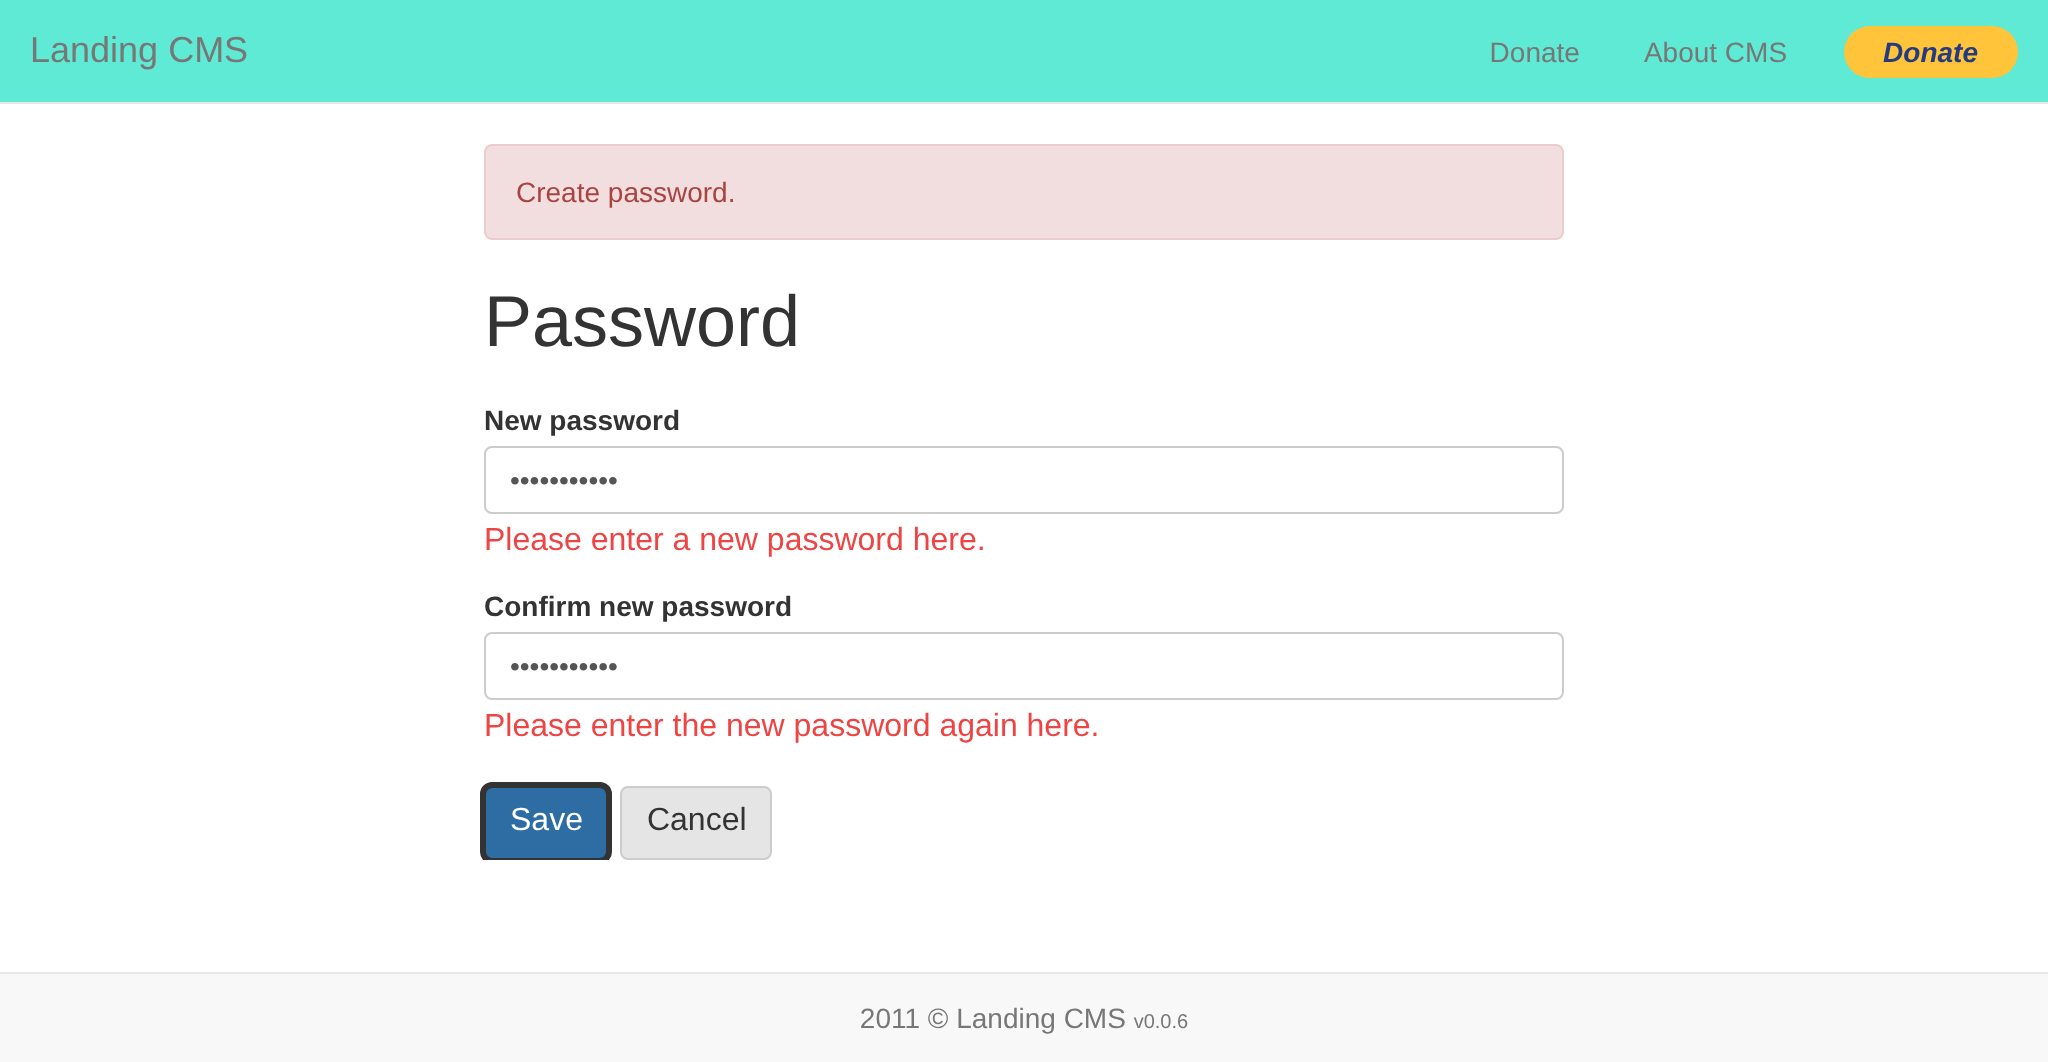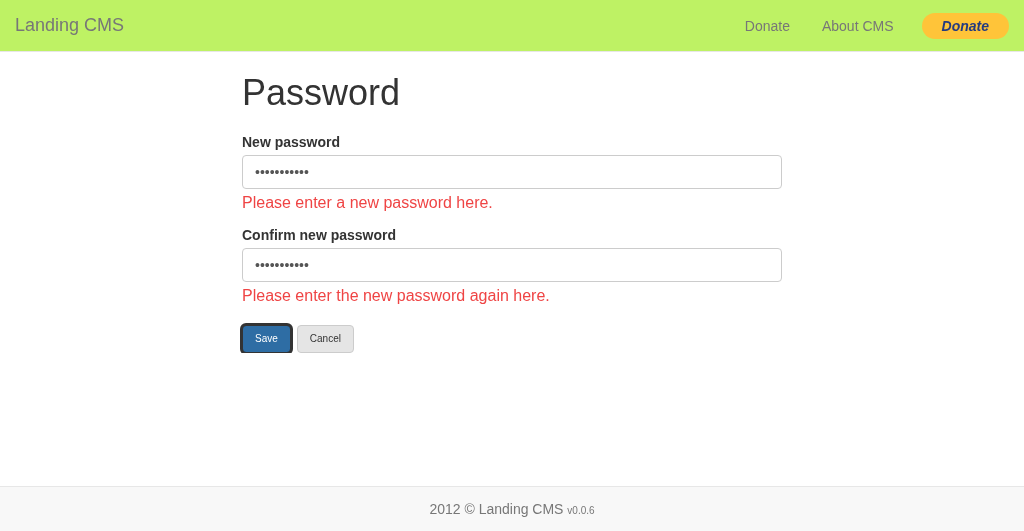--- a/index.html
+++ b/index.html
@@ -3,21 +3,21 @@
   <meta charset="utf-8">
   <style>
     * { box-sizing: border-box; margin: 0; padding: 0; }
     body {
       font-family: "Helvetica Neue", Helvetica, Arial, sans-serif;
       font-size: 14px;
       color: #333;
       background: #fff;
     }
     .navbar {
-      background: #bef264;
+      background: #5eead4;
       border-bottom: 1px solid #e7e7e7;
       min-height: 50px;
       padding: 0 15px;
       display: flex;
       align-items: center;
       justify-content: space-between;
     }
     .navbar-brand {
       font-size: 18px;
       color: #777;
@@ -87,21 +87,21 @@
       border-radius: 4px;
     }
     .help-block {
       color: #ef4444;
       margin-top: 5px;
       font-size: 16px;
     }
     .btn {
       display: inline-block;
       padding: 6px 12px;
-      font-size: 10px;
+      font-size: 16px;
       font-weight: 400;
       line-height: 1.42857143;
       text-align: center;
       border: 1px solid transparent;
       border-radius: 4px;
       cursor: pointer;
       text-decoration: none;
     }
     .btn-primary {
       color: #fff;
@@ -140,20 +140,21 @@
 <nav class="navbar">
   <a href="#" class="navbar-brand">Landing CMS</a>
   <div class="navbar-right">
     <a href="#" class="nav-link">Donate</a>
     <a href="#" class="nav-link">About CMS</a>
     <button class="donate-btn">Donate</button>
   </div>
 </nav>
 
 <div class="container">
+  <div class="alert">Create password.</div>
 
   <h1 class="page-title">Password</h1>
 
   <div class="form-group">
     <label class="form-label">New password</label>
     <input type="password" class="form-control" value="•••••••••••" style="">
     <div class="help-block">Please enter a new password here.</div>
   </div>
 
   <div class="form-group">
@@ -162,14 +163,14 @@
     <div class="help-block">Please enter the new password again here.</div>
   </div>
 
   <div class="button-row">
     <button class="btn btn-primary">Save</button>
     <a href="#" class="btn btn-default">Cancel</a>
   </div>
 </div>
 
 <div class="footer">
-  <span>2012 © Landing CMS </span><span class="version">v0.0.6</span>
+  <span>2011 © Landing CMS </span><span class="version">v0.0.6</span>
 </div>
 
 </body></html>

